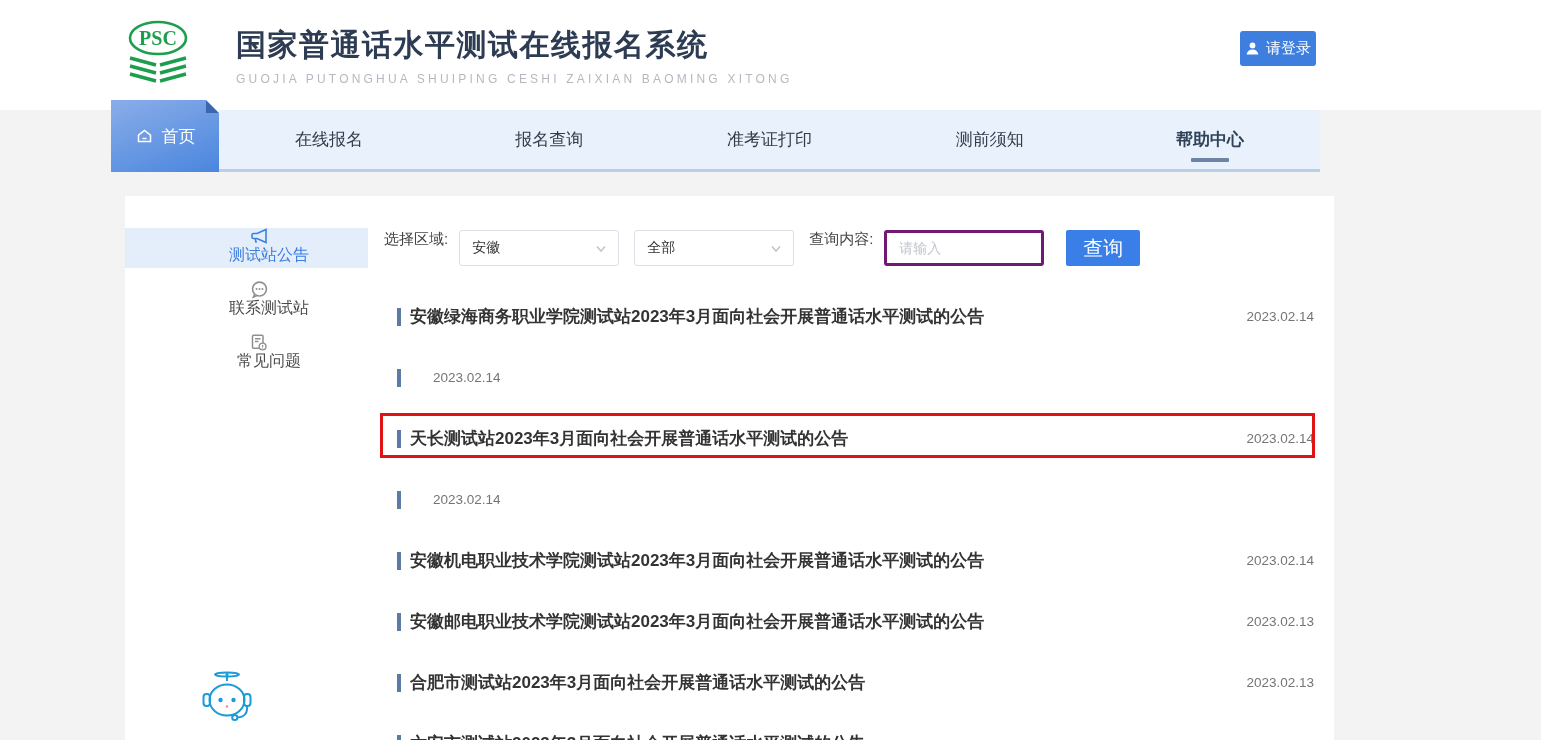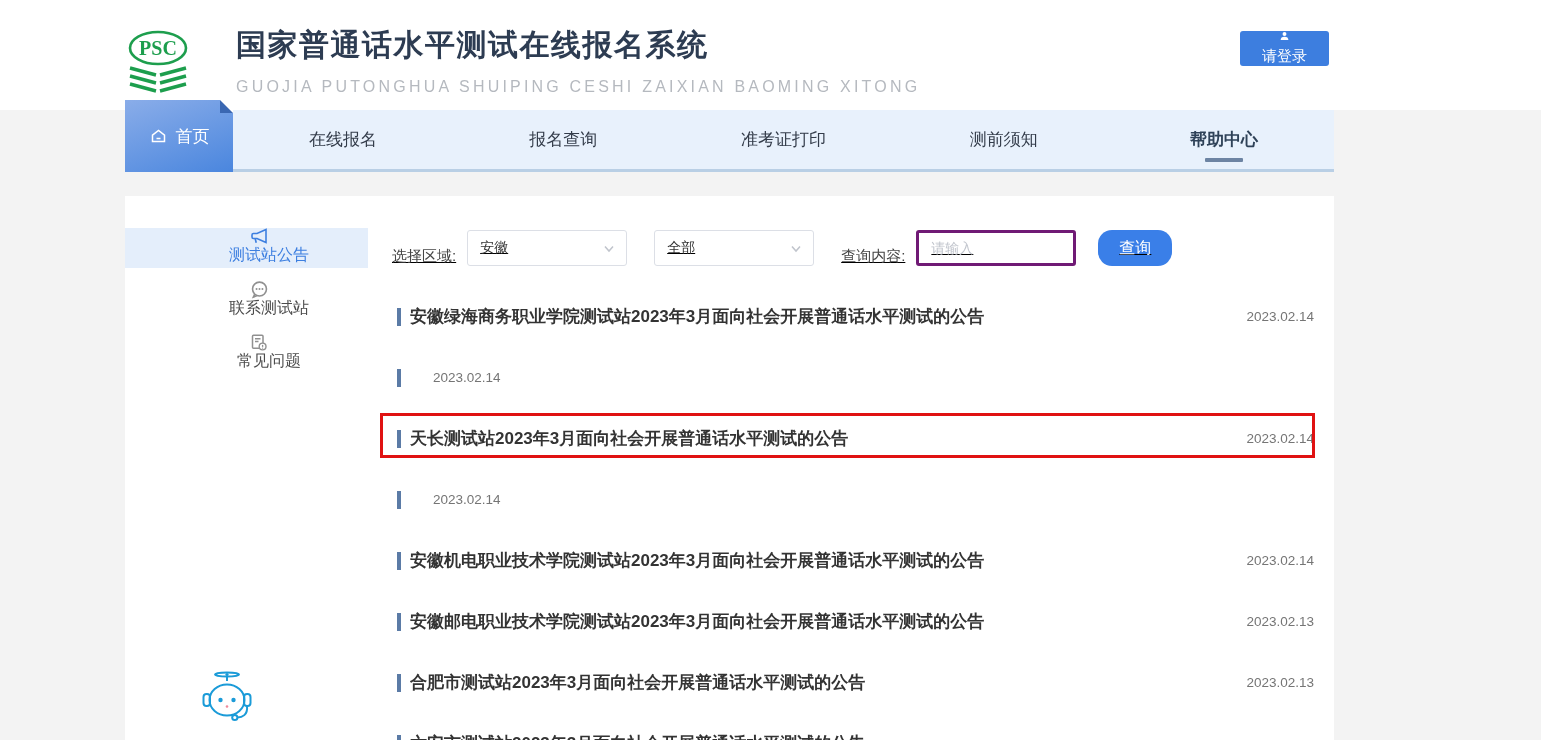--- a/index.html
+++ b/index.html
@@ -5,25 +5,25 @@
   * { margin:0; padding:0; box-sizing:border-box; }
   html,body { width:1541px; height:740px; overflow:hidden; }
   body { font-family:"Liberation Sans","DejaVu Sans",sans-serif; background:#f3f3f3; }
   .viewport { position:relative; width:1541px; height:740px; overflow:hidden; }
 
   
   .header { position:absolute; left:0; top:0; width:1541px; height:110px; background:#ffffff; }
   .brand { position:absolute; left:127px; top:15px; display:flex; align-items:flex-end;gap:32px; }
   .brand-text { margin-left:15px; padding-top:10px; }
   .site-title { font-family:"Liberation Serif","DejaVu Serif",serif; font-size:30px; font-weight:bold; color:#2d3c52; letter-spacing:1.5px; white-space:nowrap; }
-  .site-subtitle { margin-top:12px; font-size:16px; color:#b5b9bf; letter-spacing:3.2px; white-space:nowrap; }
-  .login-btn { position:absolute; left:1240px; top:31px; width:89px; height:35px; background:#3d7edf; color:#fff; border:none; border-radius:3px; font-size:15px; display:flex; align-items:center; justify-content:center; gap:6px; cursor:pointer;flex-direction:column; }
-
-  
-  .navbar { position:absolute; left:125px; top:110px; width:1209px; height:62px; background:#e8f1fc; border-bottom:3px solid #b9cfe5; }
+  .site-subtitle { margin-top:6px; font-size:12px; color:#b5b9bf; letter-spacing:3.2px; white-space:nowrap; }
+  .login-btn { position:absolute; left:1240px; top:31px; width:76px; height:35px; background:#3d7edf; color:#fff; border:none; border-radius:3px; font-size:15px; display:flex; align-items:center; justify-content:center; gap:6px; cursor:pointer; }
+
+  
+  .navbar { position:absolute; left:111px; top:110px; width:1209px; height:62px; background:#e8f1fc; border-bottom:3px solid #b9cfe5; }
   .nav-tab-home { position:absolute; left:0; top:-10px; width:108px; height:72px; background:linear-gradient(160deg,#8aade9,#4a86de); color:#fff; font-size:17px; display:flex; align-items:center; justify-content:center; gap:8px; cursor:pointer; }
   .tab-corner { position:absolute; top:0; right:0; width:13px; height:13px; background:#ffffff; }
   .tab-corner::after { content:""; position:absolute; left:0; top:0; width:13px; height:13px; background:#3a67b2; clip-path:polygon(0 0,100% 100%,0 100%); }
   .nav-items { position:absolute; left:108px; top:0; right:0; height:59px; display:flex; }
   .nav-item { flex:1; text-align:center; line-height:59px; font-size:17px; color:#333c4a; cursor:pointer; position:relative; }
   .nav-item.current { font-weight:bold; color:#2f4258; }
   .nav-item.current .underline { position:absolute; left:50%; transform:translateX(-50%); bottom:7px; width:38px; height:4px; background:#6d84a3; border-radius:1px; }
 
   
   .page-card { position:absolute; left:125px; top:196px; width:1209px; height:544px; background:#ffffff; }
@@ -31,27 +31,27 @@
   
   .sidebar { position:absolute; left:0; top:0; width:243px; height:100%; background:#fff; }
   .side-item { position:relative; height:40px; display:flex; align-items:center; padding-left:45px; font-size:16px; color:#4c4c4c; cursor:pointer; margin-top:13px;flex-direction:column; }
   .side-item:first-child { margin-top:32px; }
   .side-item .icon { width:20px; height:17px; margin-right:18px; display:inline-flex; align-items:center; }
   .side-item.active { background:#e4eefb; color:#3d7fe0; }
   .robot { position:absolute; left:76px; top:474px; width:52px; height:54px; }
 
   
   .main { position:absolute; left:243px; top:0; width:966px; height:544px; }
-  .filter-row { position:absolute; left:24px; top:34px; height:36px; display:flex; align-items:flex-end;text-decoration:underline; }
+  .filter-row { position:absolute; left:16px; top:34px; height:36px; display:flex; align-items:flex-start; }
   .filter-label { font-size:15px; color:#454545; margin-right:11px; white-space:nowrap; }
-  .select-box { width:160px; height:36px; border:1px solid #dcdfe6; border-radius:3px; background:#fff; display:flex; align-items:center; padding:0 10px 0 12px; margin-right:27px; cursor:pointer; }
+  .select-box { width:160px; height:36px; border:1px solid #dcdfe6; border-radius:3px; background:#fff; display:flex; align-items:center; padding:0 10px 0 12px; margin-right:15px; cursor:pointer; }
   .select-box .sel-val { flex:1; font-size:14px; color:#333; }
   .query-input { width:160px; height:36px; border:3px solid #701a75; border-radius:3px; padding:0 12px; font-size:14px; color:#333; margin-right:22px; outline:none; font-family:inherit; }
   .query-input::placeholder { color:#c0c4cc; }
-  .search-btn { width:74px; height:36px; background:#3a7fe8; color:#fff; border:none; border-radius:14px; font-size:16px; cursor:pointer; }
+  .search-btn { width:74px; height:36px; background:#3a7fe8; color:#fff; border:none; border-radius:2px; font-size:20px; cursor:pointer; }
 
   
   .list { position:absolute; left:29px; top:90px; width:917px; }
   .row { height:61px; display:flex; align-items:center; cursor:pointer; }
   .row .bar { width:4px; height:18px; background:#5b7ba6; margin-right:9px; flex:none; }
   .row .row-title { flex:1; font-size:17px; font-weight:bold; color:#333333; white-space:nowrap; overflow:hidden; }
   .row .row-date { font-size:13.5px; color:#757575; margin-left:23px; flex:none; }
 
   
   .red-box { position:absolute; left:380px; top:413px; width:935px; height:45px; border:3px solid #e01212; z-index:5; pointer-events:none; }

